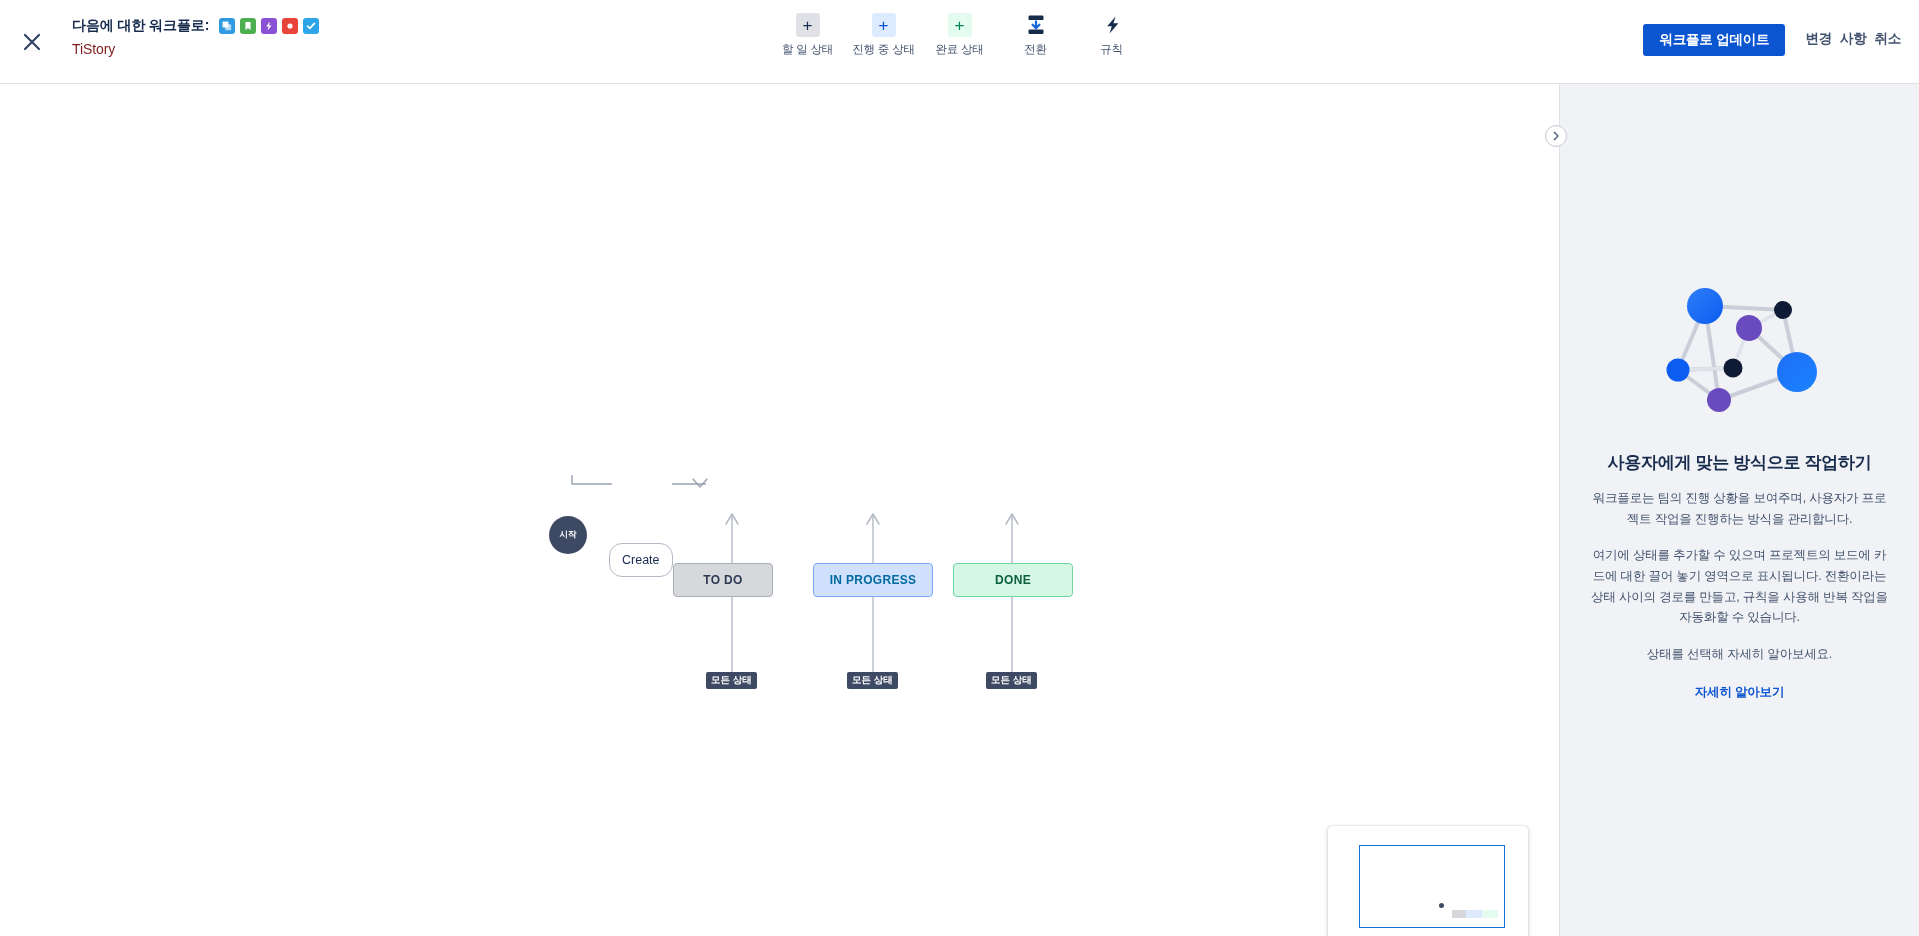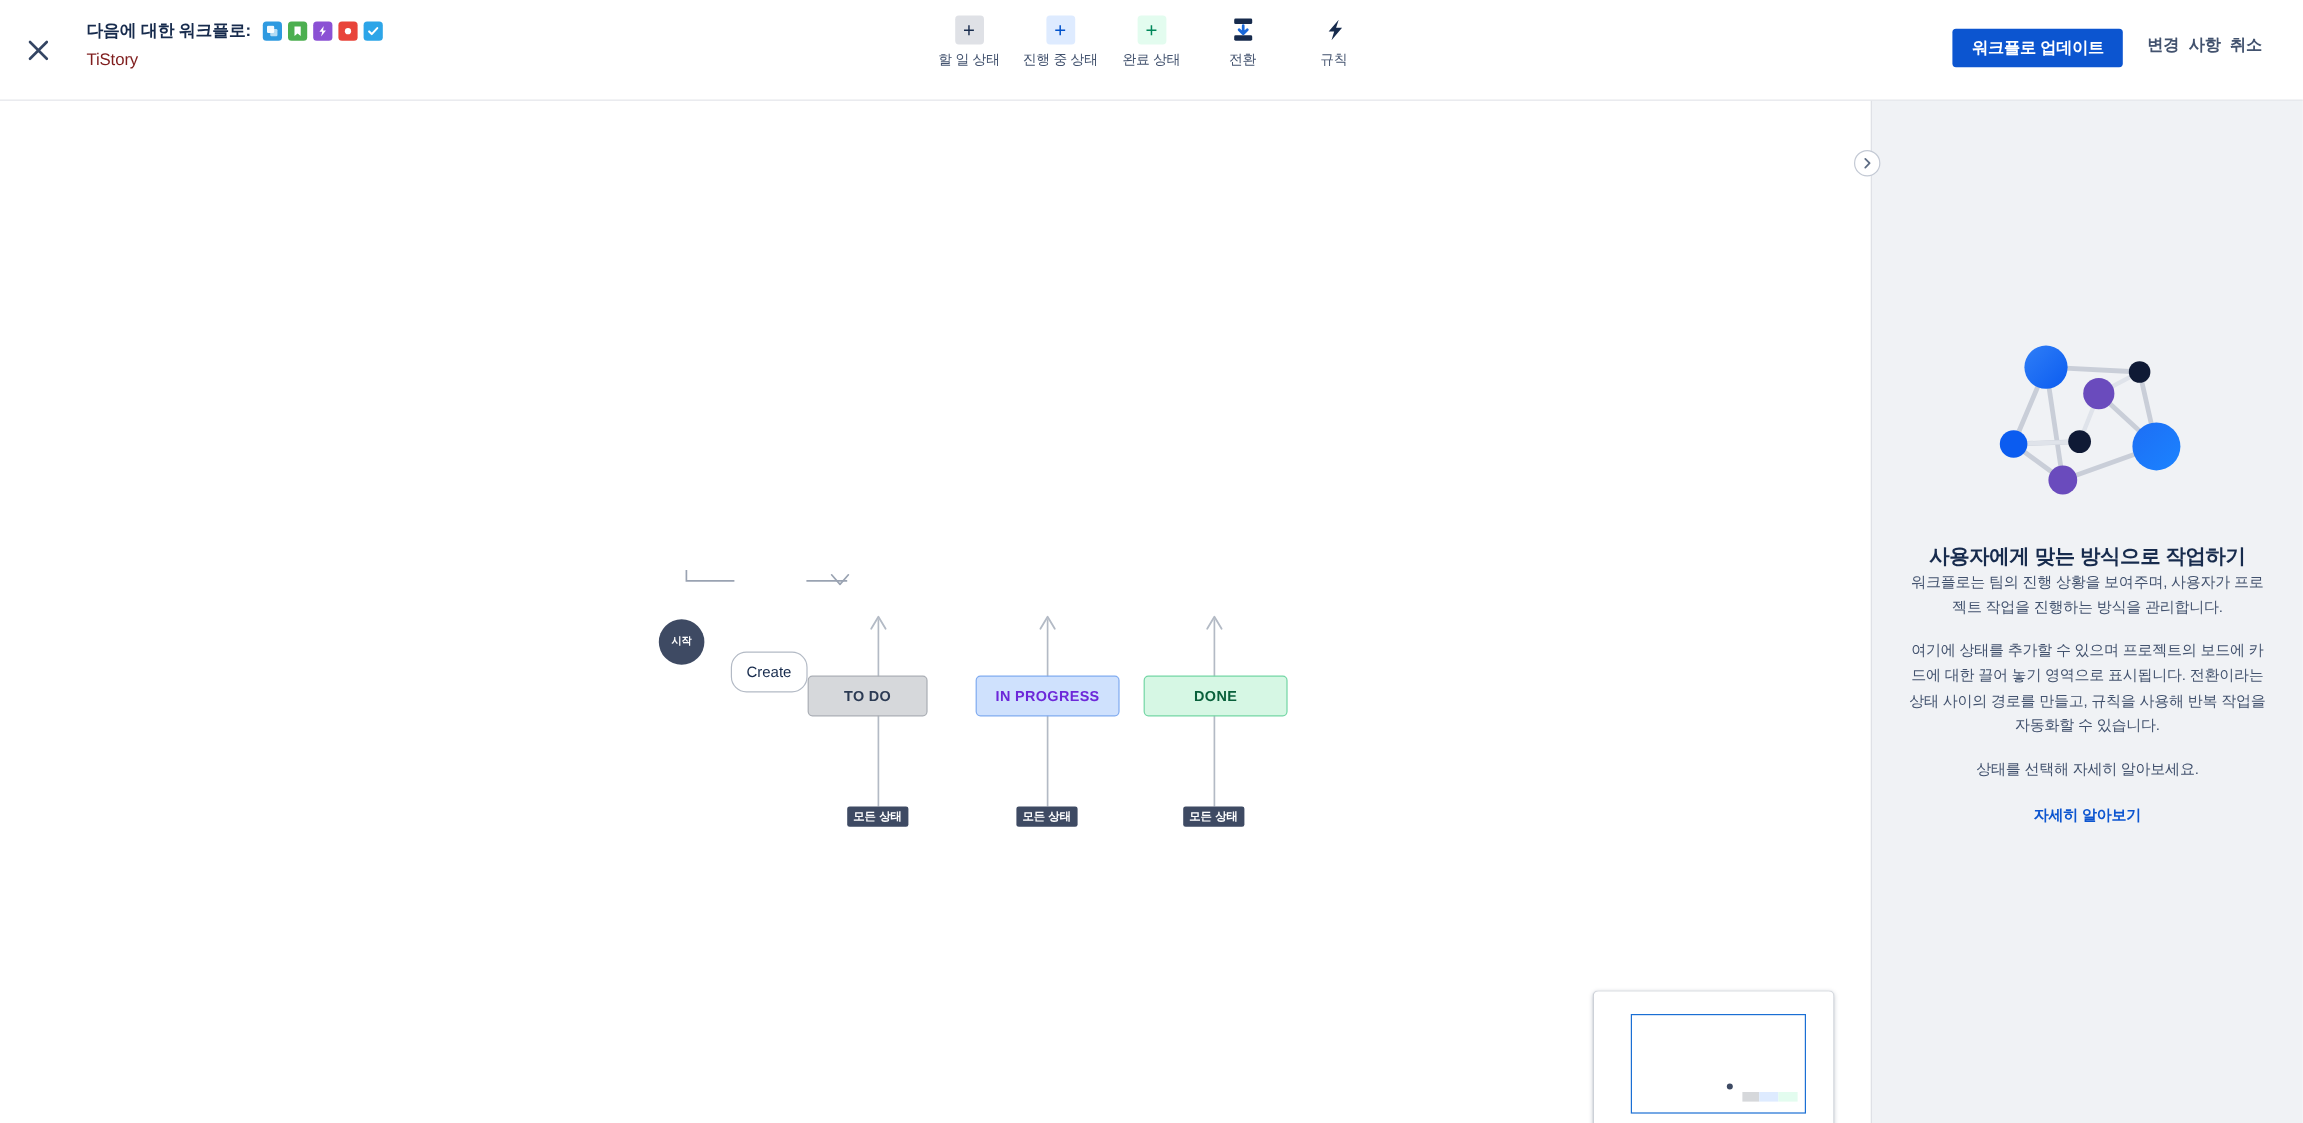--- a/index.html
+++ b/index.html
@@ -65,21 +65,21 @@
   .plus-glyph { font-size: 17px; line-height: 1; font-weight: 400; }
   .plus-glyph.c-dark  { color: #172b4d; }
   .plus-glyph.c-blue  { color: #0052cc; }
   .plus-glyph.c-green { color: #00875a; }
   .tool-label {
     font-size: 11.5px; color: #42526e; white-space: nowrap;
     letter-spacing: -0.2px; font-weight: 500;
   }
 
   .header-actions {
-    position: absolute; right: 24px; top: 24px;
+    position: absolute; right: 8px; top: 24px;
     display: flex; align-items: center; gap: 10px; padding-left: 24px;
   }
   .btn-primary {
     background: #0c55d0; color: #ffffff;
     font-size: 13.5px; font-weight: bold;
     padding: 9px 16px; border: none; border-radius: 3px;
     cursor: pointer; letter-spacing: -0.2px;
     font-family: inherit; line-height: 1;
   }
   .btn-subtle {
@@ -99,21 +99,21 @@
   .diagram { position: absolute; top: 0; left: 0; width: 1559px; height: 852px; }
 
   .node {
     position: absolute; height: 34px;
     border-radius: 4px; border: 1px solid;
     display: flex; align-items: center; justify-content: center;
     font-size: 12px; font-weight: bold; letter-spacing: 0.3px;
     cursor: pointer;
   }
   .node.todo { background: #d6d8db; border-color: #a9adb4; color: #2b3a53; }
-  .node.prog { background: #cfe1fd; border-color: #7faaf0; color: #6d28d9; }
+  .node.prog { background: #cfe1fd; border-color: #7faaf0; color: #0369a1; }
   .node.done { background: #d6f7e4; border-color: #72d6a4; color: #09603b; }
 
   .start-circle {
     position: absolute; width: 38px; height: 38px;
     border-radius: 50%; background: #3e4a63;
     color: #ffffff; font-size: 8.5px; font-weight: bold;
     display: flex; align-items: center; justify-content: center;
     cursor: pointer;
   }
   .create-pill {
@@ -169,21 +169,21 @@
     background: #f0f2f5; border-left: 1px solid #dfe1e6;
     display: flex; flex-direction: column; align-items: center;
     padding: 0 28px;
   }
   .rp-illus { margin-top: 196px; }
   .rp-title {
     margin-top: 22px; font-size: 17px; font-weight: bold;
     color: #172b4d; text-align: center; letter-spacing: -0.3px;
   }
   .rp-para {
-    margin-top: 0; font-size: 12.5px; line-height: 1.65;
+    margin-top: 14px; font-size: 12.5px; line-height: 1.65;
     color: #42526e; text-align: center; letter-spacing: -0.2px;
   }
   .rp-para.p2 { margin-top: 16px; }
   .rp-para.p3 { margin-top: 16px; }
   .rp-link {
     margin-top: 20px; font-size: 12.5px; font-weight: bold;
     color: #0c55d0; text-decoration: none; cursor: pointer;
     letter-spacing: -0.2px;
   }
 </style>

